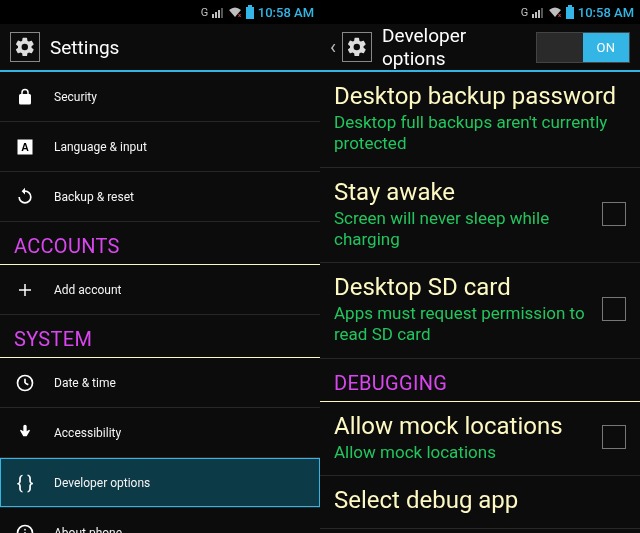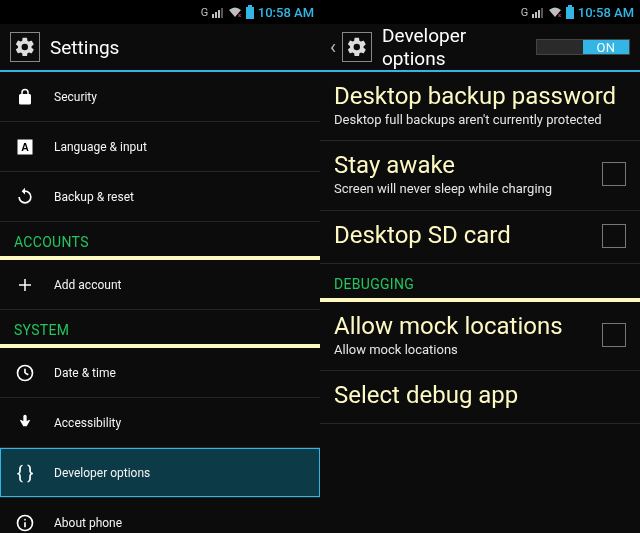--- a/index.html
+++ b/index.html
@@ -48,21 +48,21 @@
     font-weight: 400;
     color: #fff;
     flex: 1;
   }
   .gear-frame {
     width: 30px; height: 30px;
     border: 1px solid #888;
     display: flex; align-items: center; justify-content: center;
   }
   .toggle {
-    width: 94px; height: 16px;
+    width: 94px; height: 31px;
     background: #222;
     display: flex;
     border: 1px solid #444;
   }
   .toggle .off { flex: 1; background: #2a2a2a; }
   .toggle .on {
     flex: 1;
     background: #33b5e5;
     color: #fff;
     font-size: 13px;
@@ -91,40 +91,40 @@
     display: flex;
     justify-content: center;
     align-items: center;
   }
   .row .label {
     font-size: 12px;
     color: #f5f5f5;
   }
   .section {
     padding: 12px 14px 6px;
-    font-size: 14px;
-    color: #22c55e;
-    border-bottom: 4px solid #fef9c3;
+    font-size: 20px;
+    color: #d946ef;
+    border-bottom: 1px solid #fef9c3;
     letter-spacing: 0.3px;
   }
   .row.highlight {
     background: #0d3a47;
     box-shadow: inset 0 0 0 1px #33b5e5;
   }
   
   .drow {
     padding: 10px 14px 12px;
     border-bottom: 1px solid #272727;
     display: flex;
     align-items: center;
     gap: 10px;
   }
   .drow .texts { flex: 1; }
   .drow .t1 { font-size: 24px; color: #fef9c3; margin-bottom: 2px; }
-  .drow .t2 { font-size: 13px; color: #e5e5e5; line-height: 1.25; }
+  .drow .t2 { font-size: 17px; color: #22c55e; line-height: 1.25; }
   .cbox {
     width: 24px; height: 24px;
     border: 1px solid #777;
     display: flex;
     align-items: center;
     justify-content: center;
     flex-shrink: 0;
   }
   .cbox.checked::after {
     content: "✓";
@@ -300,20 +300,21 @@
     <div class="drow">
       <div class="texts">
         <div class="t1">Stay awake</div>
         <div class="t2">Screen will never sleep while charging</div>
       </div>
       <div class="cbox"></div>
     </div>
     <div class="drow">
       <div class="texts">
         <div class="t1">Desktop SD card</div>
+        <div class="t2">Apps must request permission to read SD card</div>
       </div>
       <div class="cbox"></div>
     </div>
 
     <div class="section">DEBUGGING</div>
 
     <div class="drow">
       <div class="texts">
         <div class="t1">Allow mock locations</div>
         <div class="t2">Allow mock locations</div>

